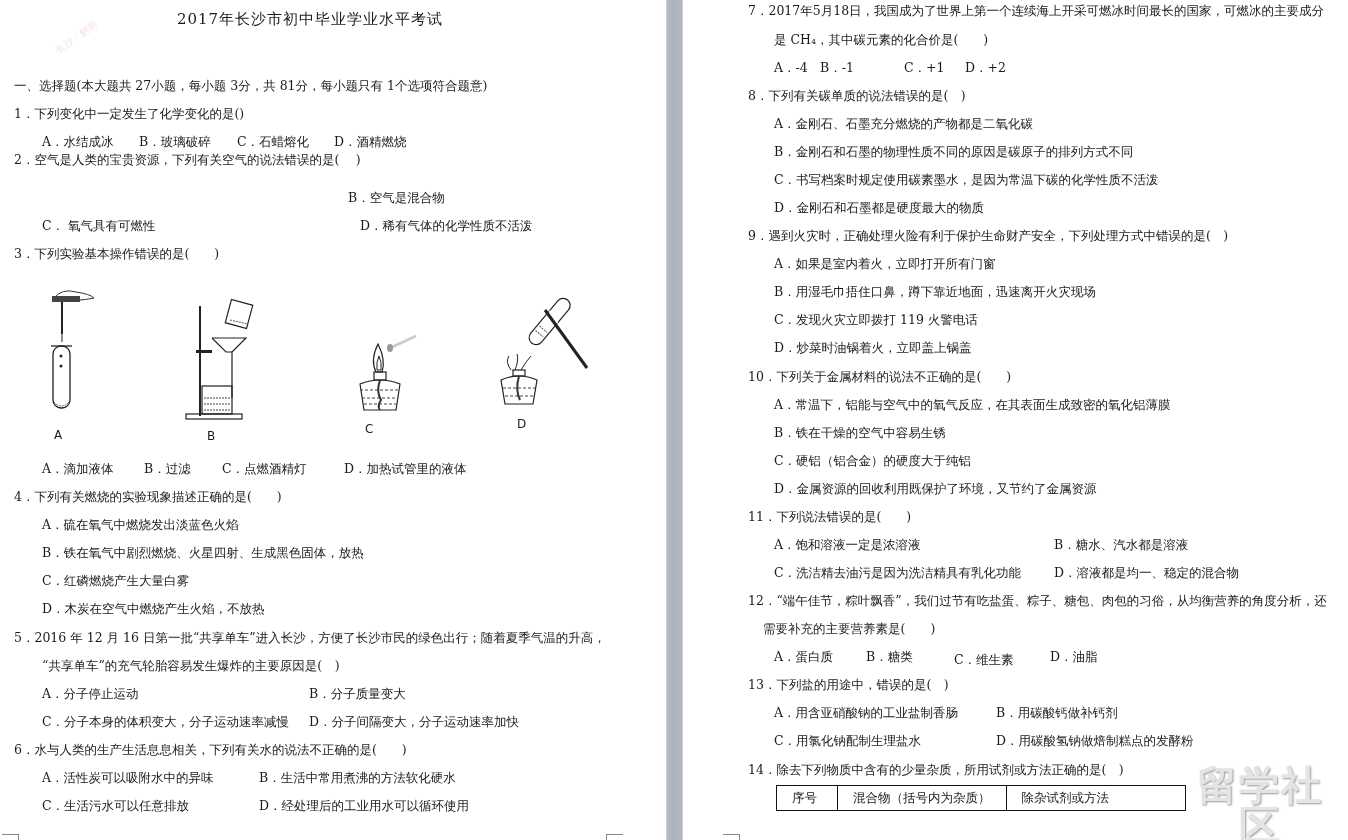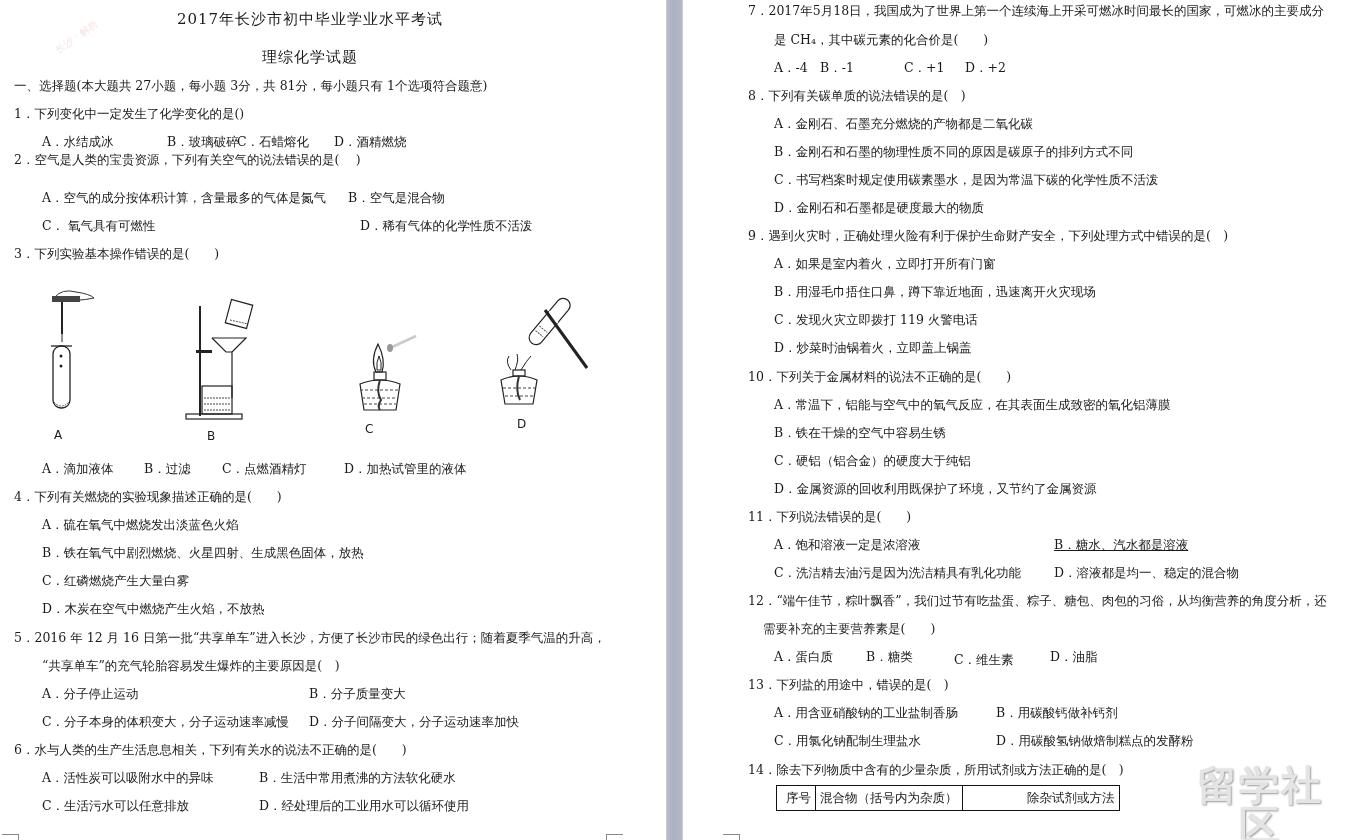--- a/index.html
+++ b/index.html
@@ -38,57 +38,55 @@
       position: absolute; top: 286px;
     }
     .fig-label {
       position: absolute; font-family: "DejaVu Sans", "Liberation Sans", sans-serif; font-size: 12px;
     }
     table.q14 {
       position: absolute; left: 776px; top: 785px; border-collapse: collapse;
       font-size: 12.5px;
     }
     table.q14 td {
-      border: 1.5px solid #111; height: 24px; padding: 0 4px; white-space: nowrap; text-align: right;
+      border: 1.5px solid #111; height: 24px; padding: 0 15px; white-space: nowrap;
     }
     .corner {
       position: absolute; width: 16px; height: 6px; border-top: 1px solid #888;
     }
     .logo-wm {
       position: absolute; left: 1180px; top: 765px; width: 160px; height: 70px;
       text-align: center; color: #e4e4e4;
       text-shadow: 1px 1px 2px #999;
       font-family: "DejaVu Sans", "Liberation Sans", sans-serif;
     }
     .logo-wm .big { font-size: 40px; font-weight: bold; line-height: 40px; letter-spacing: 2px; }
     .logo-wm .small { font-size: 14px; line-height: 18px; }
   </style>
 </head>
 <body>
 
 <div class="page" id="page-left">
   <div class="watermark-tl">长沙 · 解析</div>
 
   <div class="title" style="top:10px;">2017年长沙市初中毕业学业水平考试</div>
-  <div class="title" style="top:48px;">理综化学试题</div>
 
   <div class="line" style="left:14px; top:78px;">一、选择题(本大题共 27小题，每小题 3分，共 81分，每小题只有 1个选项符合题意)</div>
 
   <div class="line" style="left:14px; top:106px;">
     <span>1．</span><span>下列变化中一定发生了化学变化的是()</span>
   </div>
   <div class="opt" style="left:42px; top:134px;">A．水结成冰</div>
-  <div class="opt" style="left:139px; top:134px;margin-left:28px;">B．玻璃破碎</div>
+  <div class="opt" style="left:139px; top:134px;">B．玻璃破碎</div>
   <div class="opt" style="left:237px; top:134px;">C．石蜡熔化</div>
   <div class="opt" style="left:334px; top:134px;">D．酒精燃烧</div>
 
   <div class="line" style="left:14px; top:152px;">
     <span>2．</span><span>空气是人类的宝贵资源，下列有关空气的说法错误的是(　 )</span>
   </div>
-  <div class="opt" style="left:42px; top:190px;">A．空气的成分按体积计算，含量最多的气体是氮气</div>
   <div class="opt" style="left:348px; top:190px;">B．空气是混合物</div>
   <div class="opt" style="left:42px; top:218px;">C．  氧气具有可燃性</div>
   <div class="opt" style="left:360px; top:218px;">D．稀有气体的化学性质不活泼</div>
 
   <div class="line" style="left:14px; top:246px;">
     <span>3．</span><span>下列实验基本操作错误的是(　　)</span>
   </div>
 
   <svg class="figure" style="left:40px;" width="70" height="130">
     <path d="M14 12 Q22 2 36 6 Q50 8 54 12 Q44 14 40 14" fill="none" stroke="#333" stroke-width="1"></path>
@@ -212,21 +210,21 @@
   </div>
   <div class="opt" style="left:91px; top:397px;">A．常温下，铝能与空气中的氧气反应，在其表面生成致密的氧化铝薄膜</div>
   <div class="opt" style="left:91px; top:425px;">B．铁在干燥的空气中容易生锈</div>
   <div class="opt" style="left:91px; top:453px;">C．硬铝（铝合金）的硬度大于纯铝</div>
   <div class="opt" style="left:91px; top:481px;">D．金属资源的回收利用既保护了环境，又节约了金属资源</div>
 
   <div class="line" style="left:65px; top:509px;">
     <span>11．</span><span>下列说法错误的是(　　)</span>
   </div>
   <div class="opt" style="left:91px; top:537px;">A．饱和溶液一定是浓溶液</div>
-  <div class="opt" style="left:371px; top:537px;text-decoration:underline;">B．糖水、汽水都是溶液</div>
+  <div class="opt" style="left:371px; top:537px;">B．糖水、汽水都是溶液</div>
   <div class="opt" style="left:91px; top:565px;">C．洗洁精去油污是因为洗洁精具有乳化功能</div>
   <div class="opt" style="left:371px; top:565px;">D．溶液都是均一、稳定的混合物</div>
 
   <div class="line" style="left:65px; top:593px;">
     <span>12．</span><span>“端午佳节，粽叶飘香”，我们过节有吃盐蛋、粽子、糖包、肉包的习俗，从均衡营养的角度分析，还</span>
   </div>
   <div class="line" style="left:80px; top:621px;">需要补充的主要营养素是(　　)</div>
   <div class="opt" style="left:91px; top:649px;">A．蛋白质</div>
   <div class="opt" style="left:183px; top:649px;">B．糖类</div>
   <div class="opt" style="left:271px; top:652px;">C．维生素</div>

